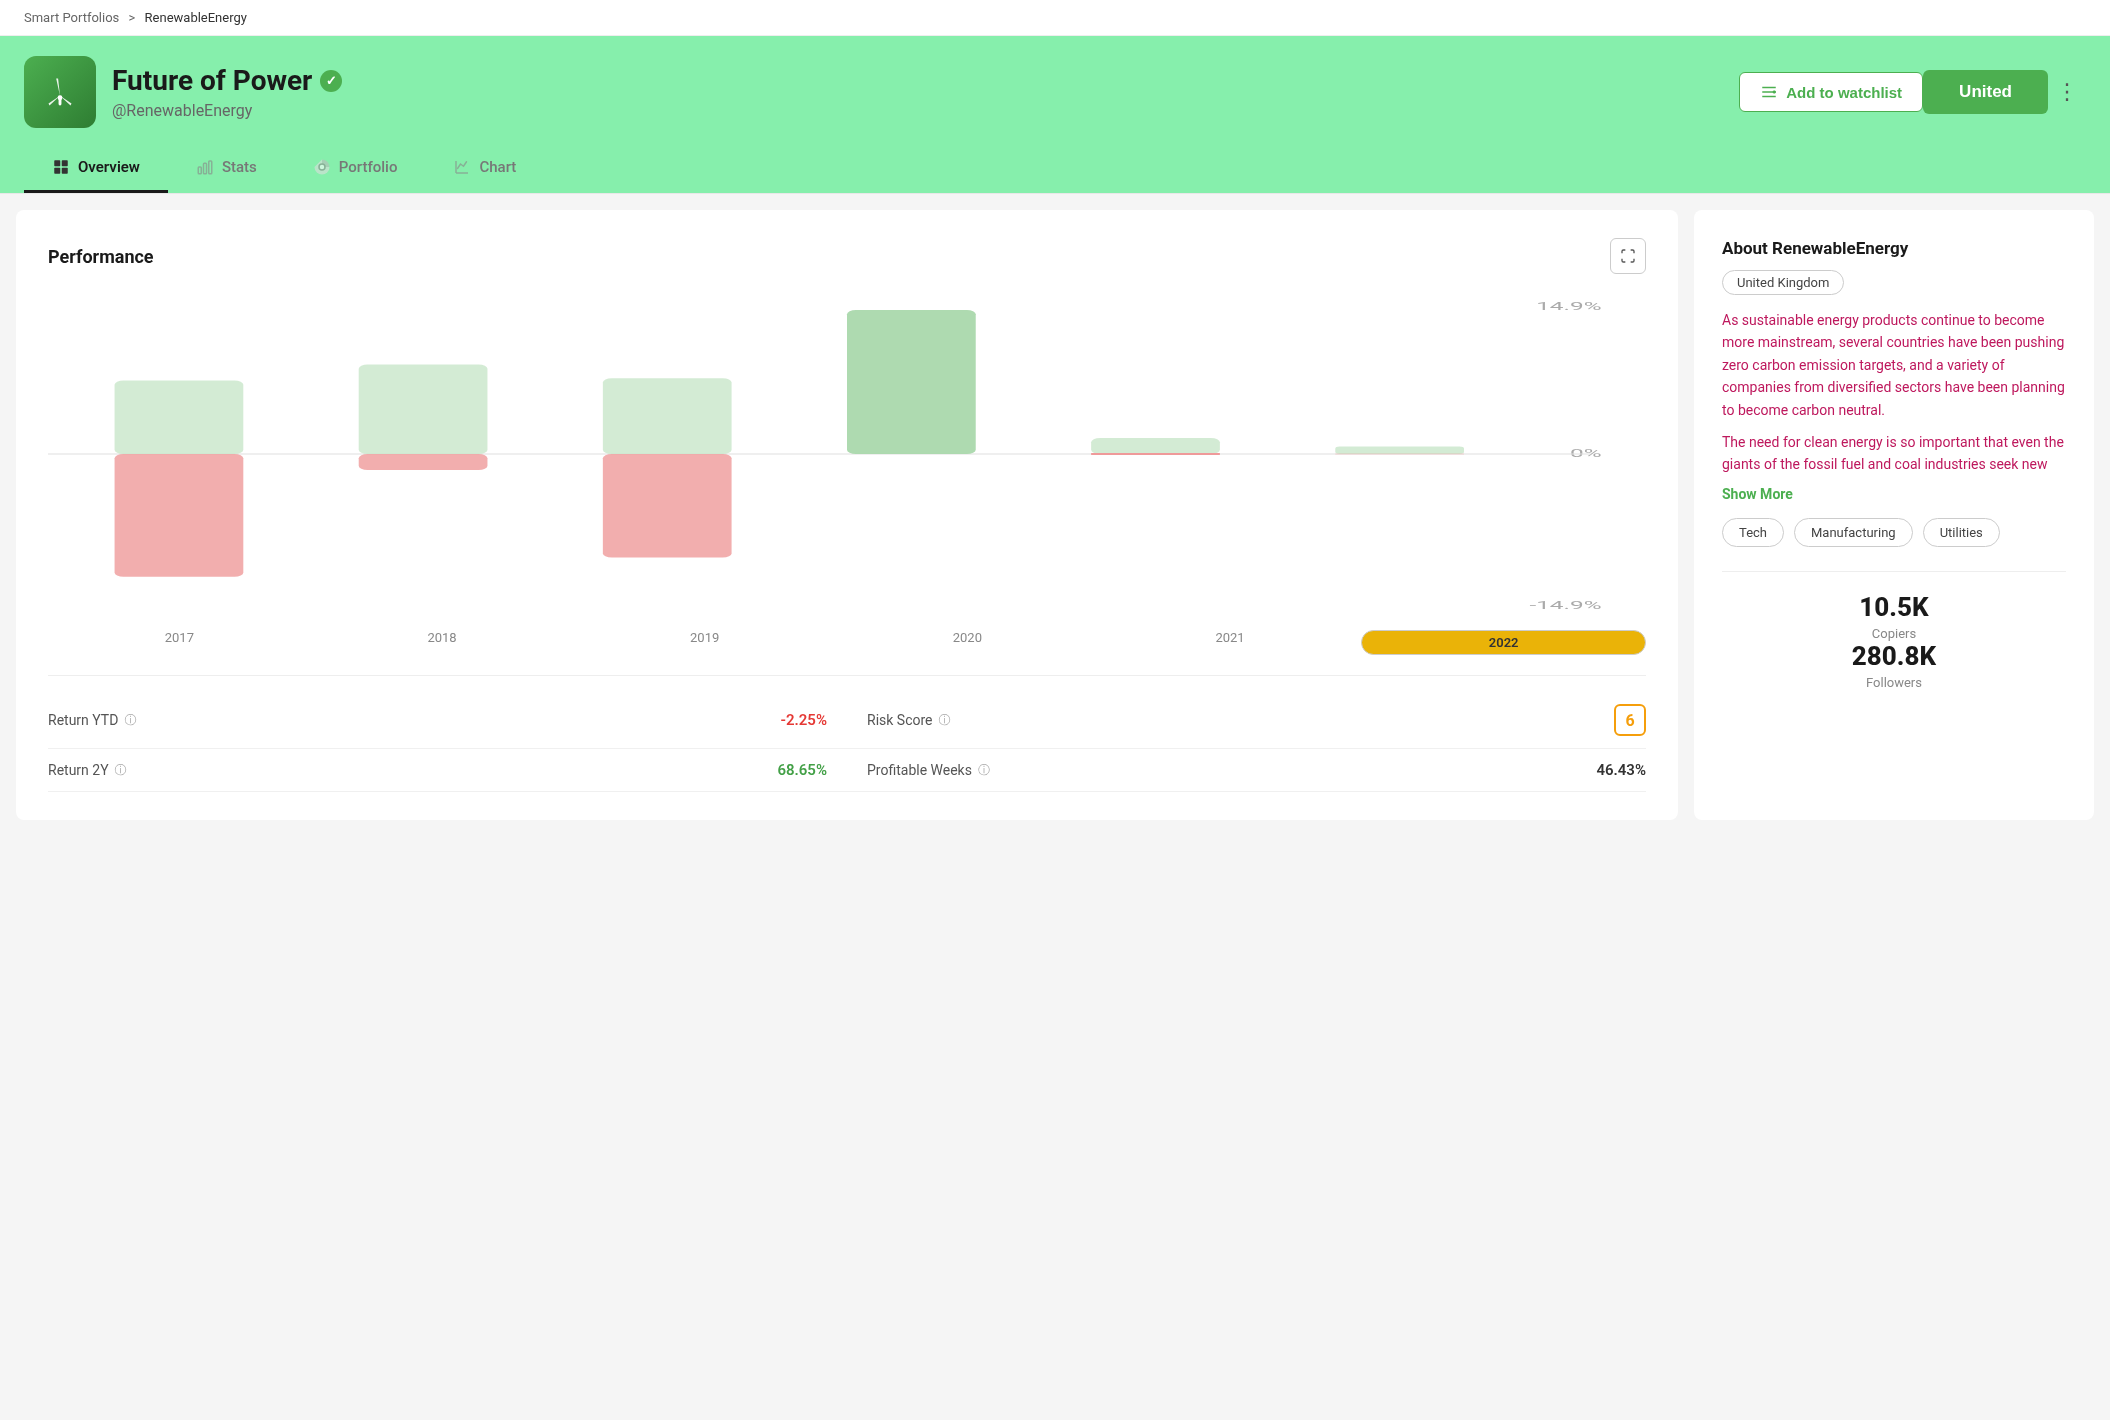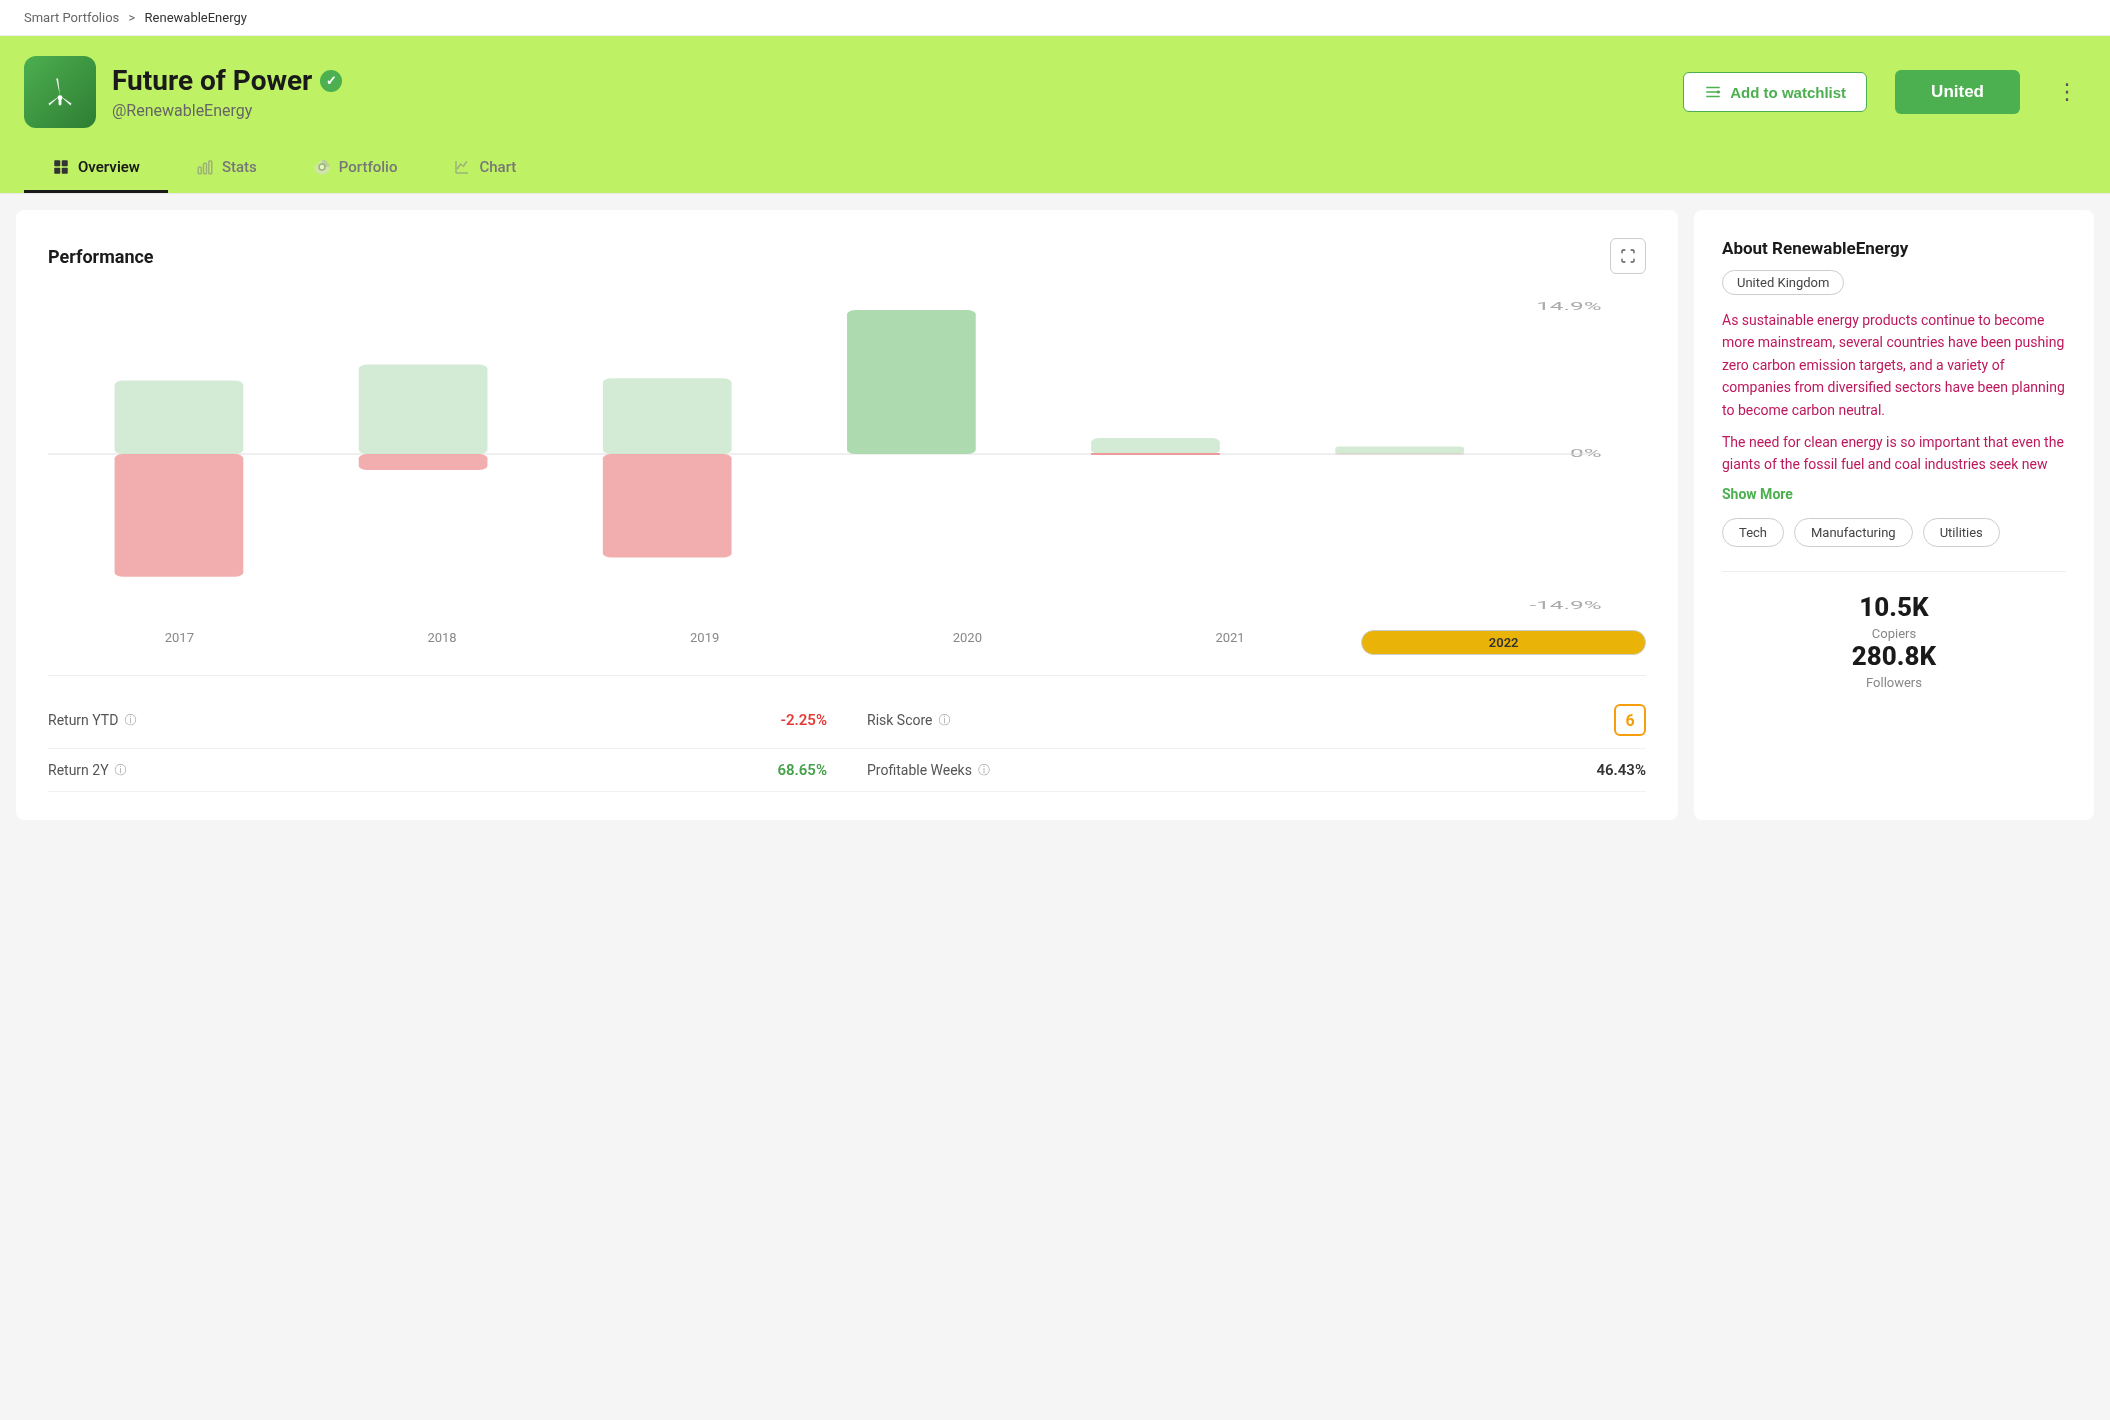--- a/index.html
+++ b/index.html
@@ -10,21 +10,21 @@
       padding: 10px 24px;
       font-size: 13px;
       color: #666;
       border-bottom: 1px solid #eee;
     }
     .breadcrumb-bar a { color: #666; text-decoration: none; }
     .breadcrumb-bar .sep { margin: 0 6px; }
     .breadcrumb-bar .current { color: #333; }
 
     .header-section {
-      background: #bef264;
+      background: #86efac;
       padding: 20px 24px 0 24px;
       border-bottom: 1px solid #e8e8e8;
     }
     .header-top {
       display: flex;
       align-items: center;
       justify-content: space-between;
       margin-bottom: 16px;
     }
     .header-left {
@@ -62,21 +62,21 @@
       font-size: 13px;
     }
     .header-info .handle {
       font-size: 16px;
       color: #666;
       margin-top: 4px;
     }
     .header-actions {
       display: flex;
       align-items: center;
-      gap: 28px;
+      gap: 0;
     }
     .watchlist-btn {
       display: flex;
       align-items: center;
       gap: 8px;
       border: 1.5px solid #4caf50;
       background: #fff;
       color: #4caf50;
       padding: 10px 20px;
       border-radius: 6px;

